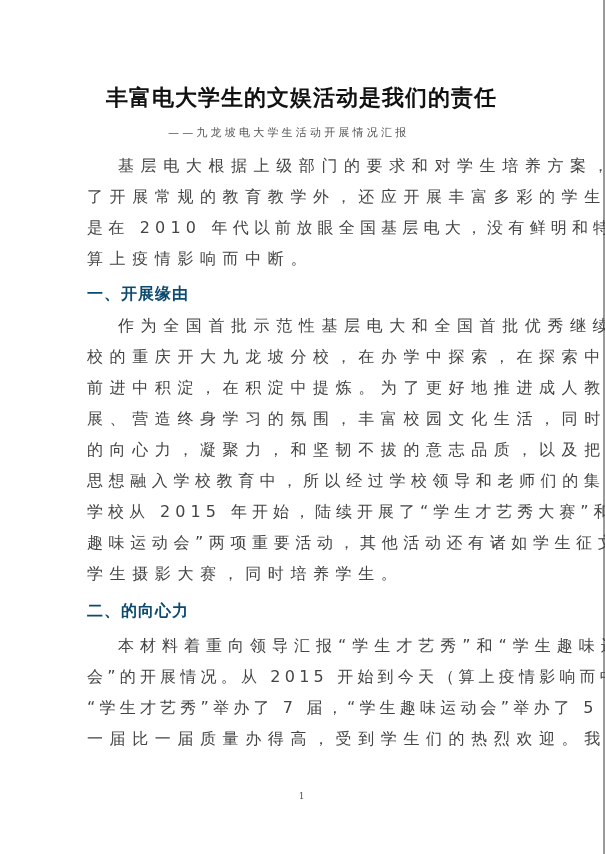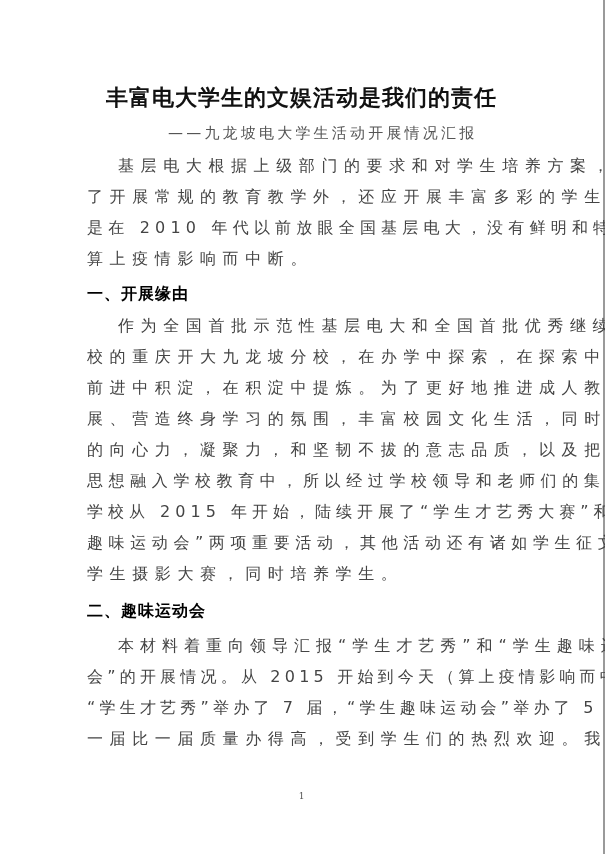--- a/index.html
+++ b/index.html
@@ -35,21 +35,21 @@
       letter-spacing: 1px;
       color: #111111;
       margin: 0;
     }
     .subtitle {
       position: absolute;
       left: 168px;
       top: 121px;
       width: 290px;
       font-family: "DejaVu Sans", "Liberation Sans", sans-serif;
-      font-size: 15px;
+      font-size: 11px;
       line-height: 24px;
       letter-spacing: 3.2px;
       color: #555555;
       white-space: nowrap;
       margin: 0;
     }
     .block {
       position: absolute;
       left: 87px;
       width: 437px;
@@ -68,21 +68,21 @@
       padding-left: 31px;
     }
     .heading {
       position: absolute;
       left: 87px;
       font-family: "DejaVu Sans", "Liberation Sans", sans-serif;
       font-weight: bold;
       font-size: 16px;
       line-height: 24px;
       letter-spacing: 1px;
-      color: #000000;
+      color: #0c4a6e;
       margin: 0;
     }
     .page-number {
       position: absolute;
       left: 0;
       width: 603px;
       top: 789px;
       text-align: center;
       font-family: "DejaVu Serif", "Liberation Serif", serif;
       font-size: 9px;
@@ -113,21 +113,21 @@
     <span class="line">校的重庆开大九龙坡分校，在办学中探索，在探索中前进，在</span>
     <span class="line">前进中积淀，在积淀中提炼。为了更好地推进成人教育事业发</span>
     <span class="line">展、营造终身学习的氛围，丰富校园文化生活，同时培养学生</span>
     <span class="line">的向心力，凝聚力，和坚韧不拔的意志品质，以及把思政教育</span>
     <span class="line" style="letter-spacing:5.6px;">思想融入学校教育中，所以经过学校领导和老师们的集体智慧，</span>
     <span class="line" style="letter-spacing:5.0px;">学校从 2015 年开始，陆续开展了“学生才艺秀大赛”和“学生</span>
     <span class="line" style="letter-spacing:5.6px;">趣味运动会”两项重要活动，其他活动还有诸如学生征文比赛，</span>
     <span class="line">学生摄影大赛，同时培养学生。</span>
   </div>
 
-  <h2 class="heading" style="top:599px;">二、趣味运动会</h2>
+  <h2 class="heading" style="top:599px;">二、的向心力</h2>
 
   <div class="block" style="top:630px;">
     <span class="line indent" style="letter-spacing:6.0px;">本材料着重向领导汇报“学生才艺秀”和“学生趣味运动</span>
     <span class="line" style="letter-spacing:4.2px;">会”的开展情况。从 2015 开始到今天（算上疫情影响而中断），</span>
     <span class="line" style="letter-spacing:4.2px;">“学生才艺秀”举办了 7 届，“学生趣味运动会”举办了 5 届。</span>
     <span class="line">一届比一届质量办得高，受到学生们的热烈欢迎。我们的活动</span>
   </div>
 
   <div class="page-number">1</div>
 

